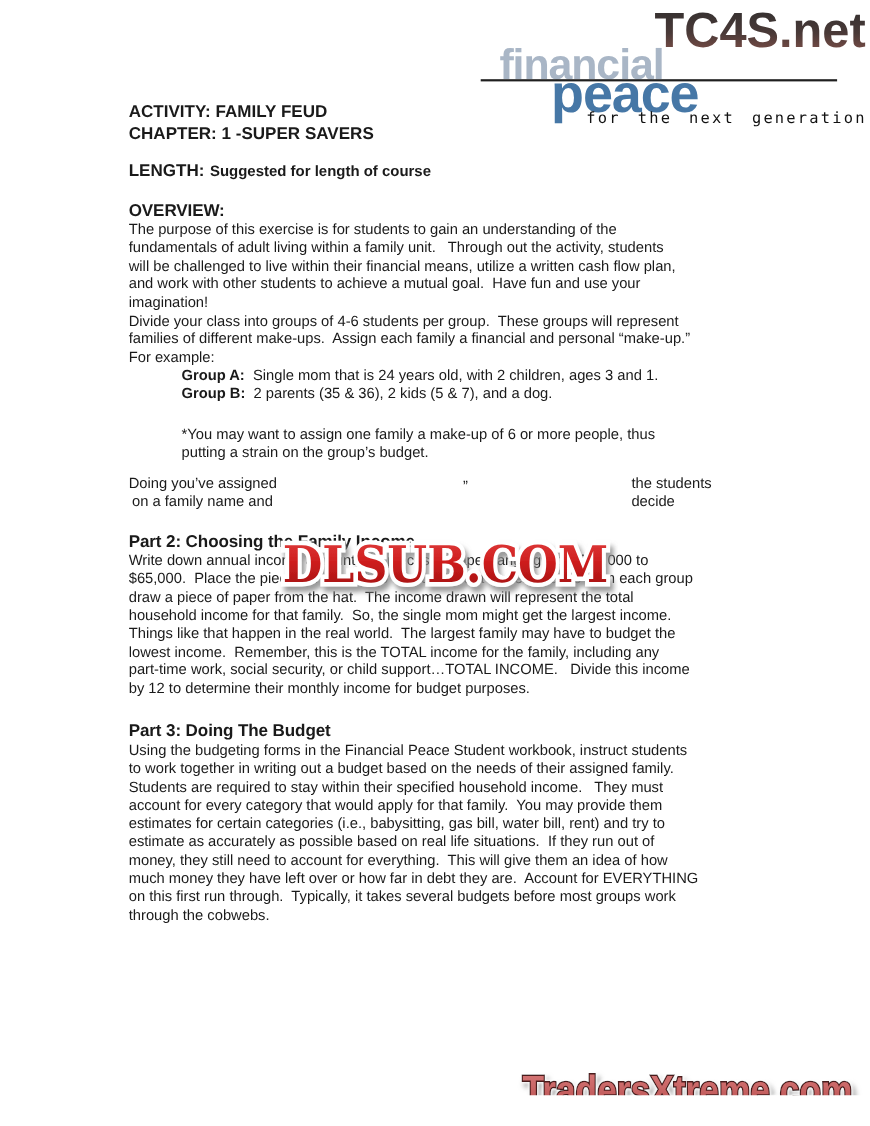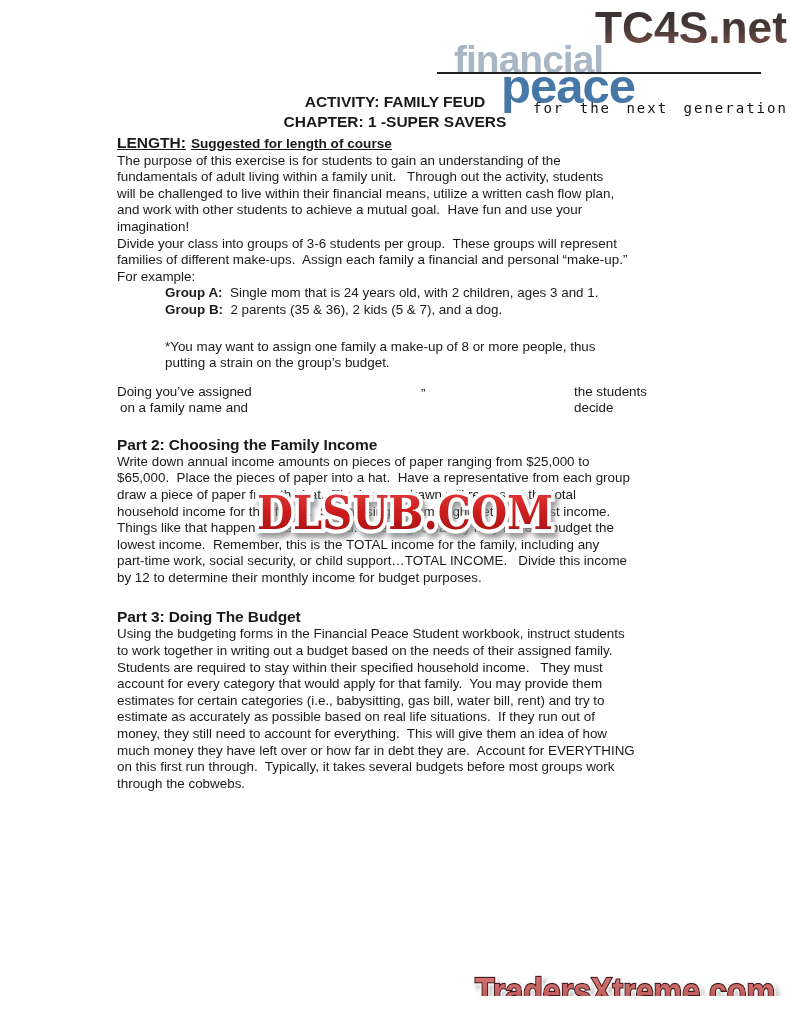--- a/index.html
+++ b/index.html
@@ -36,22 +36,22 @@
     font-family: "DejaVu Sans Mono", monospace;
     font-size: 14px; letter-spacing: 2px; word-spacing: 5px;
     color: #111111; z-index: 3;
   }
 
   
   .col {
     position: absolute; left: 117px; top: 92px; width: 556px;
     font-size: 13.4px; line-height: 16.6px;
   }
-  .doc-title { font-size: 15.5px; font-weight: bold; line-height: 20px; text-align: center; }
-  .length-line { margin-top: 3px; font-weight: bold; text-decoration: underline; }
+  .doc-title { font-size: 15.5px; font-weight: bold; line-height: 20px; }
+  .length-line { margin-top: 16px; font-weight: bold; }
   .length-label { font-size: 15.5px; }
   .length-value { font-size: 13.6px; margin-left: 5px; }
   .h1 { margin-top: 17px; font-size: 15.5px; font-weight: bold; letter-spacing: -0.1px; line-height: 19px; }
   .h1-part { font-size: 15.5px; font-weight: bold; letter-spacing: -0.1px; line-height: 19px; }
   .mt-part1 { margin-top: 37px; }
   .mt-part2 { margin-top: 17px; }
   .mt-part3 { margin-top: 21px; }
   .para { white-space: pre-wrap; }
   .groups { padding-left: 48px; }
   .group-row { white-space: pre-wrap; }
@@ -92,36 +92,37 @@
 
     <div class="doc-title">
       <div>ACTIVITY:  FAMILY FEUD</div>
       <div>CHAPTER:  1 -SUPER SAVERS</div>
     </div>
 
     <div class="length-line">
       <span class="length-label">LENGTH:</span><span class="length-value">Suggested for length of course</span>
     </div>
 
+    <div class="h1">OVERVIEW:</div>
     <div class="para">The purpose of this exercise is for students to gain an understanding of the
 fundamentals of adult living within a family unit.   Through out the activity, students
 will be challenged to live within their financial means, utilize a written cash flow plan,
 and work with other students to achieve a mutual goal.  Have fun and use your
 imagination!</div>
 
-    <div class="para">Divide your class into groups of 3-6 students per group.  These groups will represent
+    <div class="para">Divide your class into groups of 4-6 students per group.  These groups will represent
 families of different make-ups.  Assign each family a financial and personal “make-up.”
 For example:</div>
 
     <div class="groups">
       <div class="group-row"><span class="group-label">Group A:</span><span>  Single mom that is 24 years old, with 2 children, ages 3 and 1.</span></div>
       <div class="group-row"><span class="group-label">Group B:</span><span>  2 parents (35 &amp; 36), 2 kids (5 &amp; 7), and a dog.</span></div>
     </div>
 
-    <div class="note para">*You may want to assign one family a make-up of 8 or more people, thus
+    <div class="note para">*You may want to assign one family a make-up of 6 or more people, thus
 putting a strain on the group’s budget.</div>
 
     <div class="closing">
       <span class="closing-left">Doing you’ve assigned</span>
       <span class="closing-quote">”</span>
       <span class="closing-right">the students decide</span>
       <span class="closing-line2">on a family name and</span>
     </div>
 
     <div class="h1-part mt-part2">Part 2: Choosing the Family Income</div>

